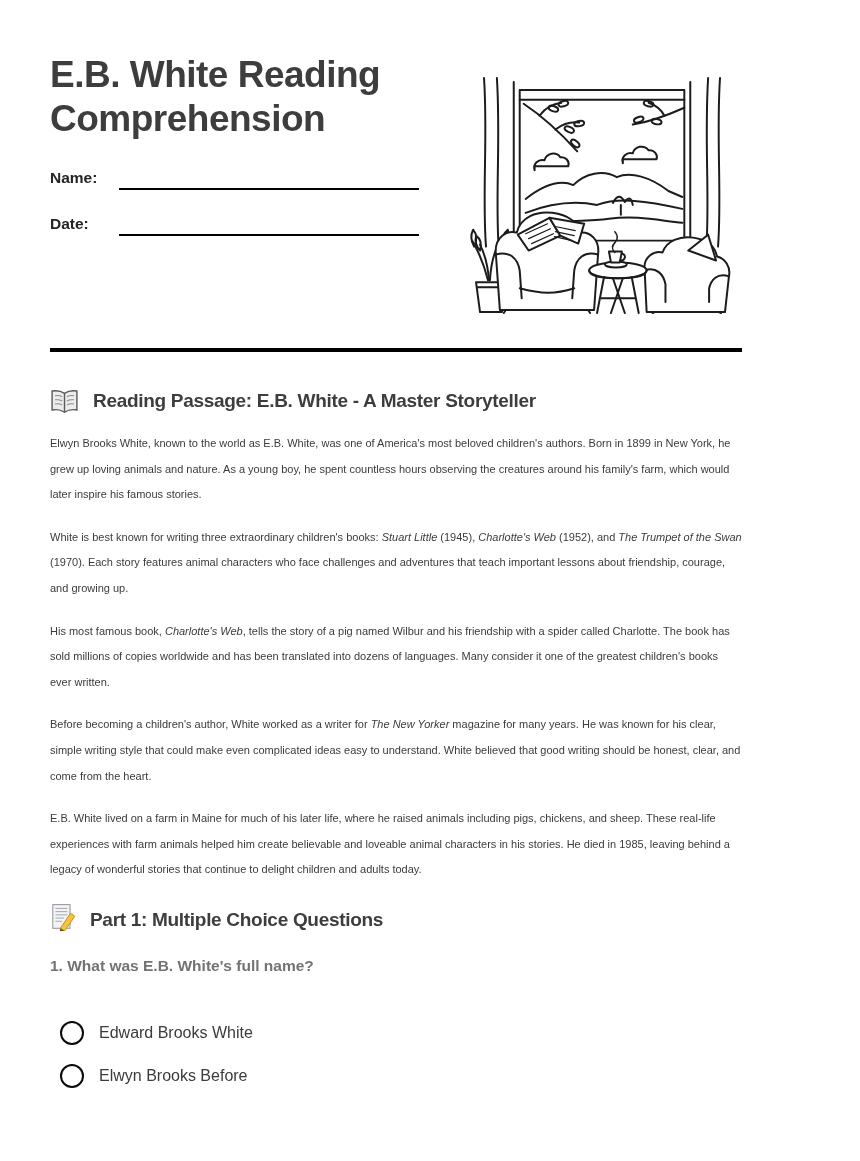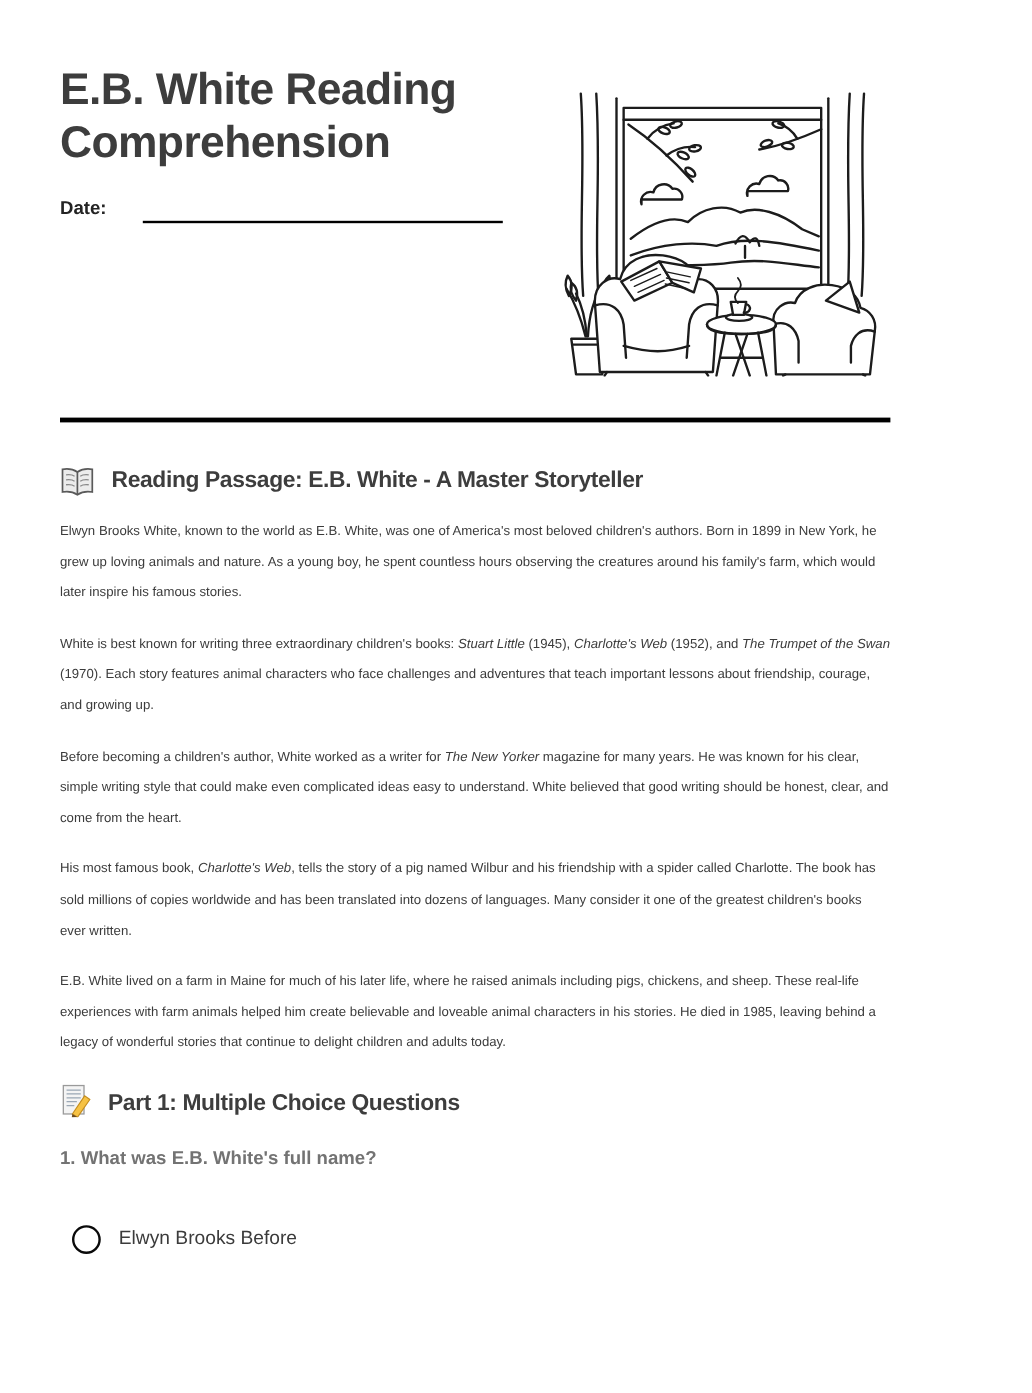--- a/index.html
+++ b/index.html
@@ -63,20 +63,24 @@
   .option-label { font-size: 16px; color: #3b3b3b; margin-left: 15px; }
 </style>
 </head>
 <body>
 
 <div class="page">
 
   <div class="header">
     <h1 class="title">E.B. White Reading Comprehension</h1>
 
+    <div class="field-row name">
+      <span class="field-label">Name:</span>
+      <input type="text" class="blank-line" value="" style="">
+    </div>
 
     <div class="field-row date">
       <span class="field-label">Date:</span>
       <input type="text" class="blank-line" value="" style="">
     </div>
 
     <div class="illustration">
       <svg width="270" height="238" viewBox="0 0 272 240" fill="none" stroke="#1c1c1c" stroke-width="2" stroke-linecap="round" stroke-linejoin="round">
 
         <path d="M16,2 C20,60 14,120 18,172"></path>
@@ -173,22 +177,22 @@
         <path d="M12 4.5 C9 2.5 5 2 1.5 2.6 V18.6 C5 18 9 18.5 12 20.5 C15 18.5 19 18 22.5 18.6 V2.6 C19 2 15 2.5 12 4.5 Z" fill="#ececec" stroke="#5a5a5a" stroke-width="1.2"></path>
         <line x1="12" y1="4.5" x2="12" y2="20.5" stroke="#5a5a5a" stroke-width="1.2"></line>
         <path d="M4 6.5 C6.5 6.2 8.8 6.6 10 7.5 M4 10 C6.5 9.7 8.8 10.1 10 11 M4 13.5 C6.5 13.2 8.8 13.6 10 14.5 M20 6.5 C17.5 6.2 15.2 6.6 14 7.5 M20 10 C17.5 9.7 15.2 10.1 14 11 M20 13.5 C17.5 13.2 15.2 13.6 14 14.5" fill="none" stroke="#8a8a8a" stroke-width="0.9"></path>
       </svg>
     </span>
     <span>Reading Passage: E.B. White - A Master Storyteller</span>
   </h2>
 
   <p class="body-par"><span>Elwyn Brooks White, known to the world as E.B. White, was one of America's most beloved children's authors. Born in 1899 in New York, he grew up loving animals and nature. As a young boy, he spent countless hours observing the creatures around his family's farm, which would later inspire his famous stories.</span></p>
   <p class="body-par"><span>White is best known for writing three extraordinary children's books: </span><i>Stuart Little</i><span> (1945), </span><i>Charlotte's Web</i><span> (1952), and </span><i>The Trumpet of the Swan</i><span> (1970). Each story features animal characters who face challenges and adventures that teach important lessons about friendship, courage, and growing up.</span></p>
+  <p class="body-par"><span>His most famous book, </span><i>Charlotte's Web</i><span>, tells the story of a pig named Wilbur and his friendship with a spider called Charlotte. The book has sold millions of copies worldwide and has been translated into dozens of languages. Many consider it one of the greatest children's books ever written.</span></p>
   <p class="body-par"><span>Before becoming a children's author, White worked as a writer for </span><i>The New Yorker</i><span> magazine for many years. He was known for his clear, simple writing style that could make even complicated ideas easy to understand. White believed that good writing should be honest, clear, and come from the heart.</span></p>
-  <p class="body-par"><span>His most famous book, </span><i>Charlotte's Web</i><span>, tells the story of a pig named Wilbur and his friendship with a spider called Charlotte. The book has sold millions of copies worldwide and has been translated into dozens of languages. Many consider it one of the greatest children's books ever written.</span></p>
   <p class="body-par"><span>E.B. White lived on a farm in Maine for much of his later life, where he raised animals including pigs, chickens, and sheep. These real-life experiences with farm animals helped him create believable and loveable animal characters in his stories. He died in 1985, leaving behind a legacy of wonderful stories that continue to delight children and adults today.</span></p>
 
   <h2 class="section-heading part1">
     <span class="hicon">
       <svg width="26" height="28" viewBox="0 0 24 26">
         <rect x="2.5" y="1.5" width="16" height="22" fill="#f4f4f4" stroke="#9a9a9a" stroke-width="1"></rect>
         <g stroke="#9aa7b5" stroke-width="0.9">
           <line x1="5" y1="5" x2="16" y2="5"></line>
             <line x1="5" y1="8" x2="16" y2="8"></line>
           <line x1="5" y1="11" x2="16" y2="11"></line>
@@ -200,17 +204,21 @@
       </svg>
     </span>
     <span>Part 1: Multiple Choice Questions</span>
   </h2>
 
   <p class="question">1. What was E.B. White's full name?</p>
 
   <div class="options">
     <div class="option-row">
       <input type="radio" name="q1" class="radio" style="">
+      <span class="option-label">Edward Brooks White</span>
+    </div>
+    <div class="option-row">
+      <input type="radio" name="q1" class="radio" style="">
       <span class="option-label">Elwyn Brooks Before</span>
     </div>
   </div>
 
 </div>
 
 </body></html>

